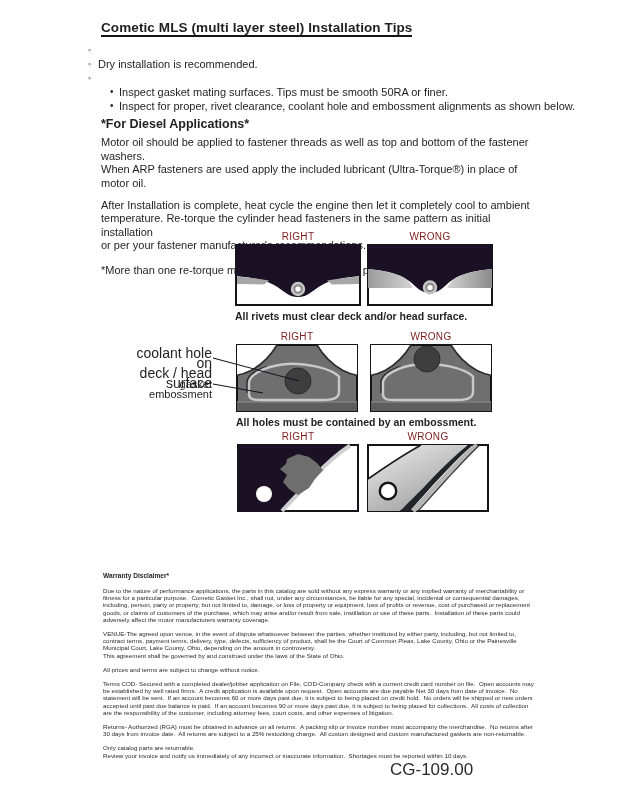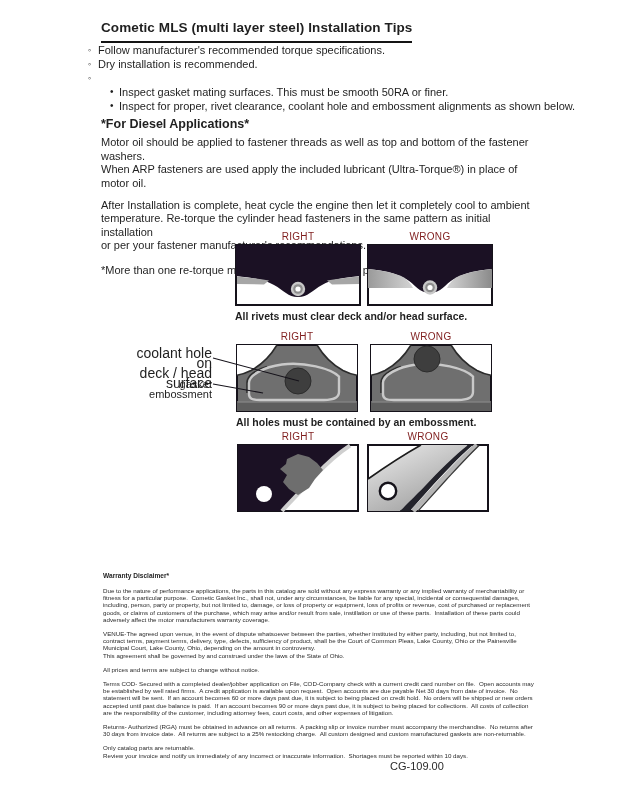--- a/index.html
+++ b/index.html
@@ -7,21 +7,21 @@
     width:618px;height:800px;background:#ffffff;
     font-family:"Liberation Sans","DejaVu Sans",sans-serif;
     color:#1f1f1f;position:relative;overflow:hidden;
   }
   .abs{position:absolute;}
 
   
   .doc-title{
     left:101px;top:20px;
     font-size:13.5px;font-weight:bold;letter-spacing:.1px;
-    border-bottom:2px solid #141414;padding-bottom:6px;
+    border-bottom:2px solid #141414;padding-bottom:0;
     white-space:nowrap;
   }
 
   
   .bullets{left:88px;top:43px;width:500px;font-size:11px;line-height:14px;}
   .b-row{display:flex;}
   .b-mark{width:10px;flex:0 0 10px;font-size:9px;line-height:14px;text-align:left;}
   .sb-row{display:flex;padding-left:22px;}
   .sb-mark{width:9px;flex:0 0 9px;font-size:10px;line-height:14px;}
 
@@ -49,42 +49,41 @@
   .leaders{left:210px;top:350px;z-index:5;}
 
   
   .warranty{left:103px;top:572px;width:460px;}
   .warranty h3{font-size:6.6px;font-weight:bold;margin:0 0 8px 0;}
   .warranty p{
     font-size:6.2px;line-height:7.2px;margin:0 0 7px 0;
     white-space:pre;letter-spacing:0;color:#2a2a2a;
   }
 
-  .footer-code{left:390px;top:760px;font-size:11px;color:#2a2a2a;}
+  .footer-code{left:390px;top:760px;font-size:17px;color:#2a2a2a;}
 </style>
 </head>
 <body>
 
 <div class="abs doc-title">Cometic MLS (multi layer steel) Installation Tips</div>
 
 <div class="abs bullets">
   <div class="b-row">
     <span class="b-mark">◦</span>
-    <span>Follow manufacturer's recommended torque specifications.</span>
   </div>
   <div class="b-row">
     <span class="b-mark">◦</span>
     <span>Dry installation is recommended.</span>
   </div>
   <div class="b-row">
     <span class="b-mark">◦</span>
   </div>
   <div class="sb-row">
     <span class="sb-mark">•</span>
-    <span>Inspect gasket mating surfaces.  This must be smooth 50RA or finer.</span>
+    <span>Inspect gasket mating surfaces.  Tips must be smooth 50RA or finer.</span>
   </div>
   <div class="sb-row">
     <span class="sb-mark">•</span>
     <span>Inspect for proper, rivet clearance, coolant hole and embossment alignments as shown below.</span>
   </div>
 </div>
 
 <div class="abs diesel">
   <h2>*For Diesel Applications*</h2>
   <p>Motor oil should be applied to fastener threads as well as top and bottom of the fastener washers.

